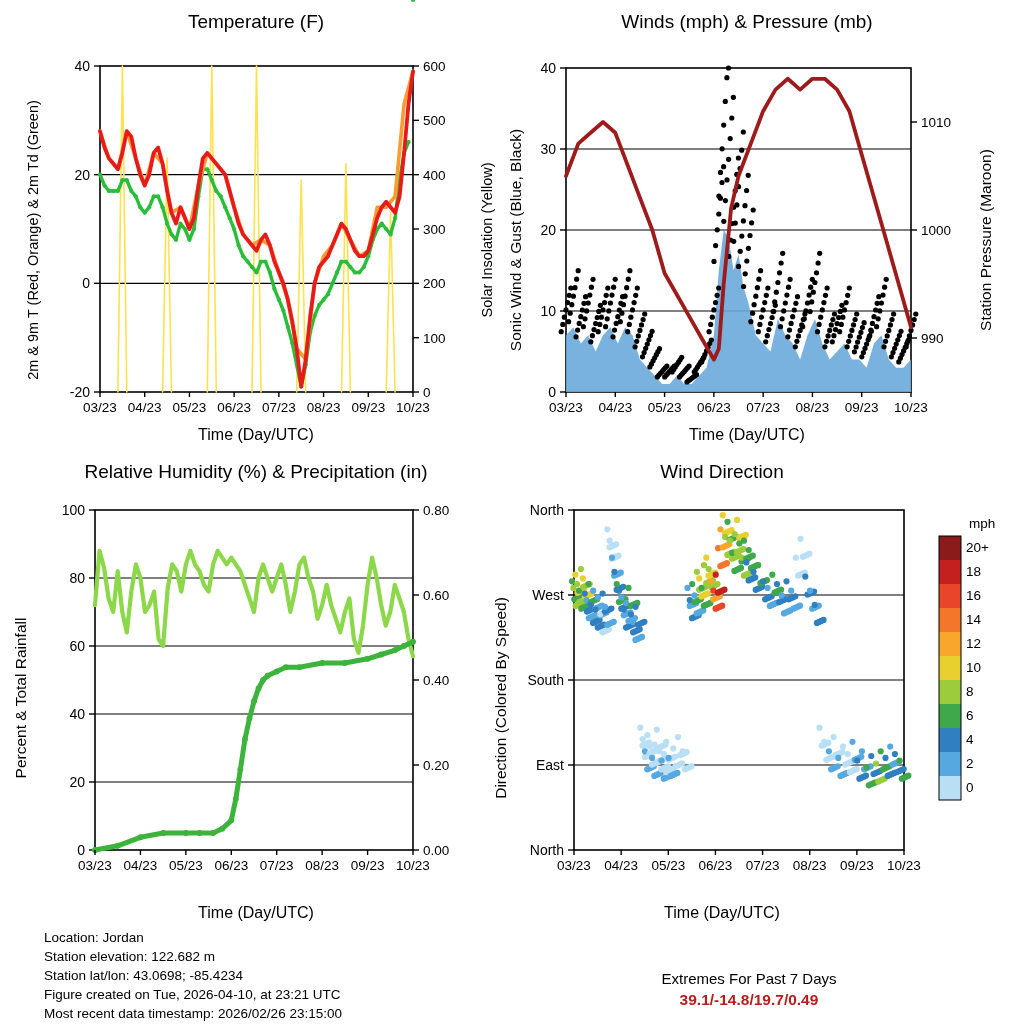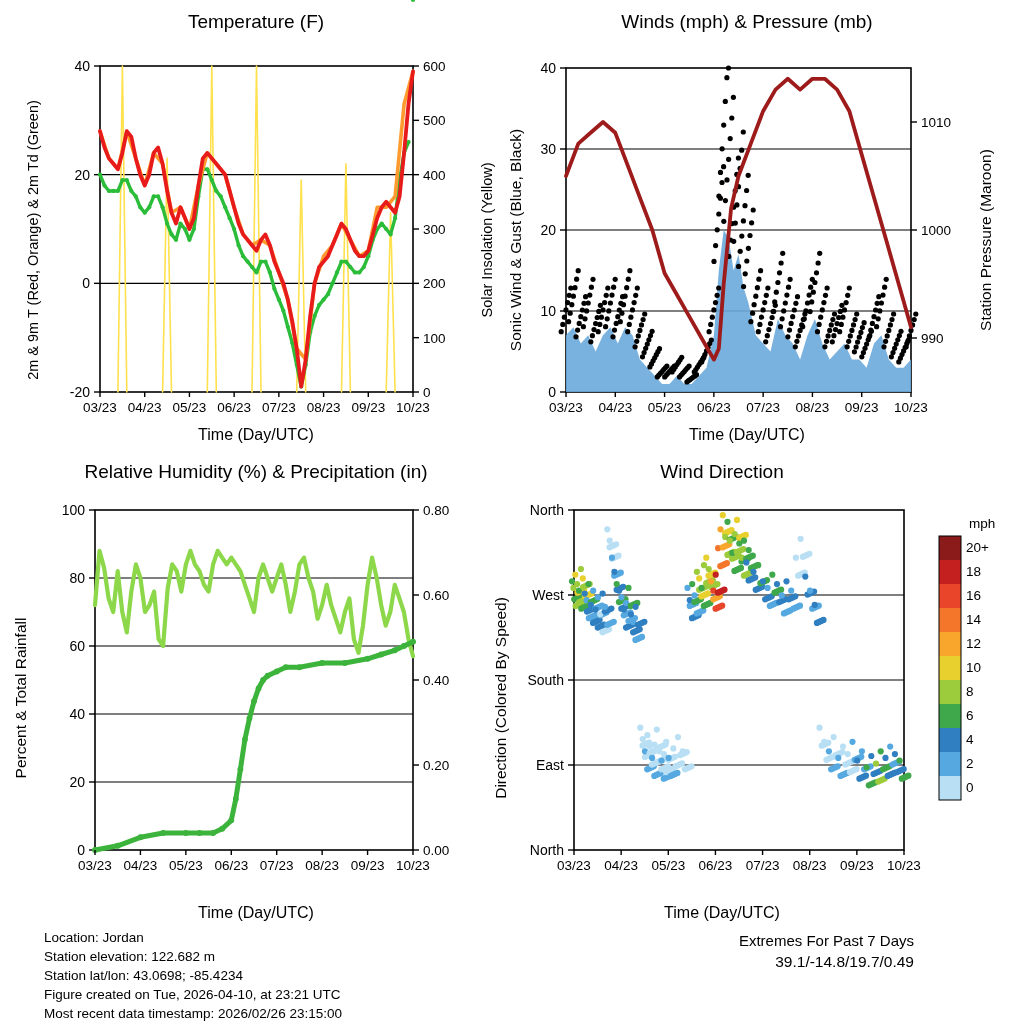--- a/index.html
+++ b/index.html
@@ -3,21 +3,21 @@
 <meta charset="utf-8">
 <style>
   html,body{margin:0;padding:0;}
   body{width:1024px;height:1024px;background:#ffffff;font-family:"Liberation Sans",sans-serif;color:#000;overflow:hidden;}
   .page{position:relative;width:1024px;height:716px;}
   .panel{position:absolute;}
   svg{display:block;}
   text{font-family:"Liberation Sans",sans-serif;}
   .footer{position:absolute;font-size:13.5px;line-height:19px;margin-left:36px;}
   .extremes{position:absolute;text-align:center;font-size:15px;line-height:21px;}
-  .extval{color:#000000;font-weight:normal;font-size:15.5px;}
+  .extval{color:#b91c1c;font-weight:bold;font-size:15.5px;}
 </style>
 </head>
 <body>
 
 <div class="page">
 
   <div class="panel" style="left:0;top:0;width:512px;height:448px;">
     <svg width="512" height="448" viewBox="0 0 512 448">
       <text x="256" y="28" text-anchor="middle" font-size="19">Temperature (F)</text>
 
@@ -1225,18 +1225,18 @@
   </div>
 
   <div class="footer" style="left:8px;top:928px;width:500px;">
     <div>Location: Jordan</div>
     <div>Station elevation: 122.682 m</div>
     <div>Station lat/lon: 43.0698; -85.4234</div>
     <div>Figure created on Tue, 2026-04-10, at 23:21 UTC</div>
     <div>Most recent data timestamp: 2026/02/26 23:15:00</div>
   </div>
 
-  <div class="extremes" style="left:584px;top:930px;width:330px;text-align:right;">
+  <div class="extremes" style="left:584px;top:968px;width:330px;">
     <div>Extremes For Past 7 Days</div>
     <div class="extval">39.1/-14.8/19.7/0.49</div>
   </div>
 
 </div>
 
 </body></html>

